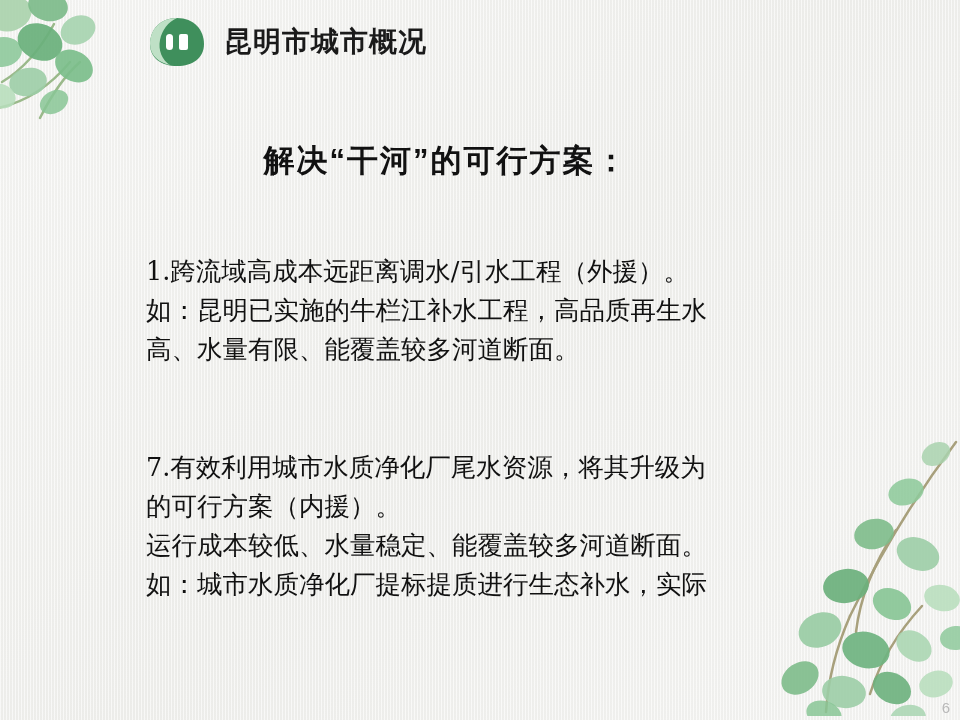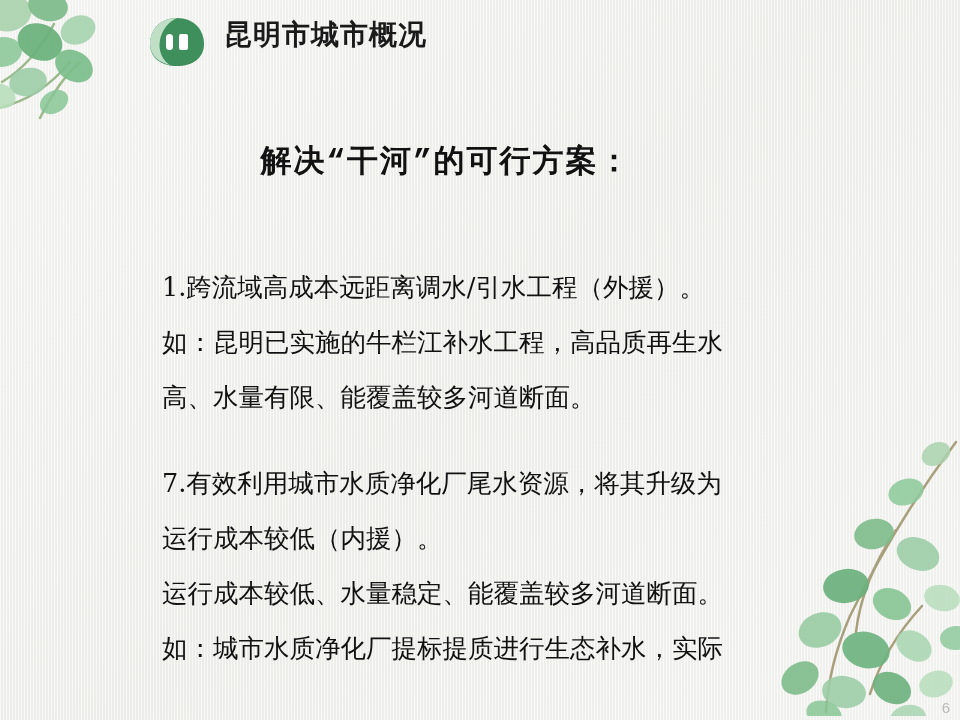--- a/index.html
+++ b/index.html
@@ -22,20 +22,21 @@
       linear-gradient(135deg, #f5f5f3 0%, #efefec 50%, #f4f4f2 100%);
     overflow: hidden;
   }
 
   
   .header {
     position: absolute;
     top: 16px;
     left: 148px;
     display: flex;
+    align-items: center;
     gap: 18px;
   }
   .header-logo {
     width: 58px;
     height: 52px;
     position: relative;
   }
   .header-title {
     font-family: "DejaVu Sans", sans-serif;
     font-size: 28px;
@@ -45,39 +46,39 @@
     white-space: nowrap;
   }
 
   
   .slide-heading {
     position: absolute;
     top: 140px;
     left: 0;
     width: 892px;
     text-align: center;
-    font-family: Liberation Mono, monospace;
+    font-family: Liberation Sans, sans-serif;
     font-size: 31px;
     font-weight: bold;
     color: #111;
     letter-spacing: 2px;
   }
   .para {
     position: absolute;
     left: 146px;
     width: 740px;
     font-family: "DejaVu Serif", serif;
     font-size: 25.5px;
     line-height: 39px;
     color: #111;
     letter-spacing: 0px;
   }
   .para-1 { top: 252px; }
   .para-2 { top: 448px; }
-  .para p { margin: 16px; }
+  .para p { margin: 0; }
 
   
   .page-number {
     position: absolute;
     right: 10px;
     bottom: 4px;
     font-family: "Liberation Sans", sans-serif;
     font-size: 15px;
     color: #b9b9b9;
   }
@@ -158,20 +159,20 @@
   <div class="slide-heading">解决“干河”的可行方案：</div>
 
   <div class="para para-1">
     <p>1.跨流域高成本远距离调水/引水工程（外援）。</p>
     <p>如：昆明已实施的牛栏江补水工程，高品质再生水</p>
     <p>高、水量有限、能覆盖较多河道断面。</p>
   </div>
 
   <div class="para para-2">
     <p>7.有效利用城市水质净化厂尾水资源，将其升级为</p>
-    <p>运行成本较低（内援）。</p>
+    <p>的可行方案（内援）。</p>
     <p>运行成本较低、水量稳定、能覆盖较多河道断面。</p>
     <p>如：城市水质净化厂提标提质进行生态补水，实际</p>
   </div>
 
   <div class="page-number">6</div>
 
 </div>
 
 </body></html>

